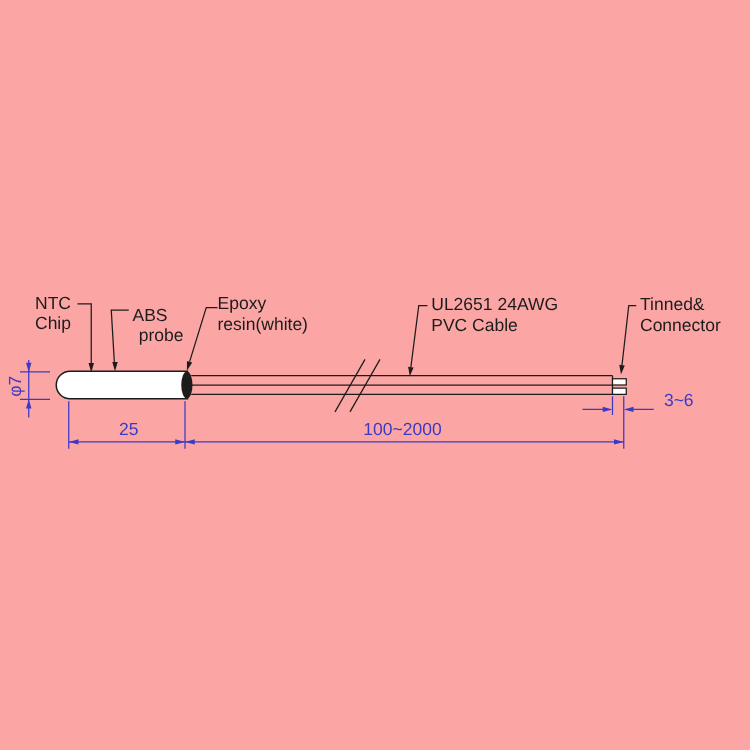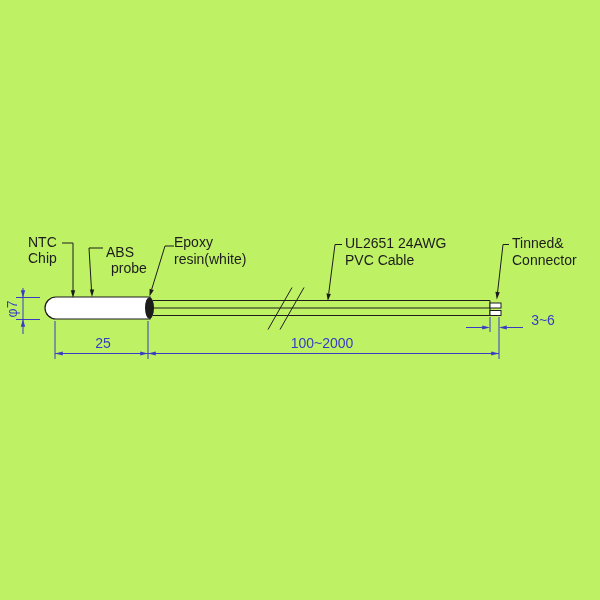--- a/index.html
+++ b/index.html
@@ -1,17 +1,17 @@
 <!DOCTYPE html>
 <html><head>
 <meta charset="utf-8">
 <style>
   html,body{margin:0;padding:0;}
   body{width:600px;height:600px;background:#ffffff;overflow:hidden;}
-  .canvas{position:relative;width:600px;height:600px;background:#bef264;}
+  .canvas{position:relative;width:600px;height:600px;background:#fca5a5;}
   svg{position:absolute;left:0;top:0;}
   .label-text{font:14px "Liberation Sans", sans-serif;}
   .dim-text{font:14px "Liberation Sans", sans-serif;}
   .thin{stroke-width:1;}
   .outline{stroke-width:1.2;}
 </style>
 </head>
 <body>
 
 <div class="canvas">

